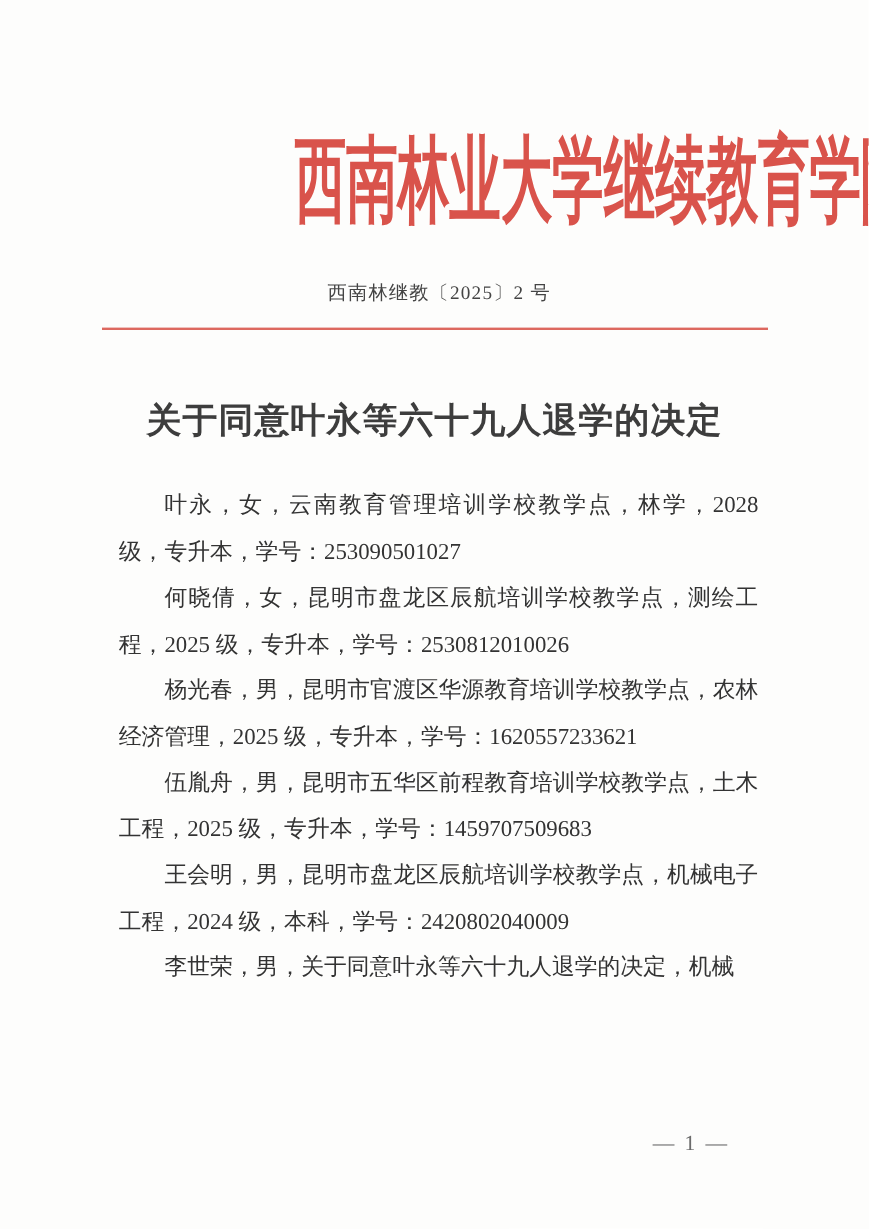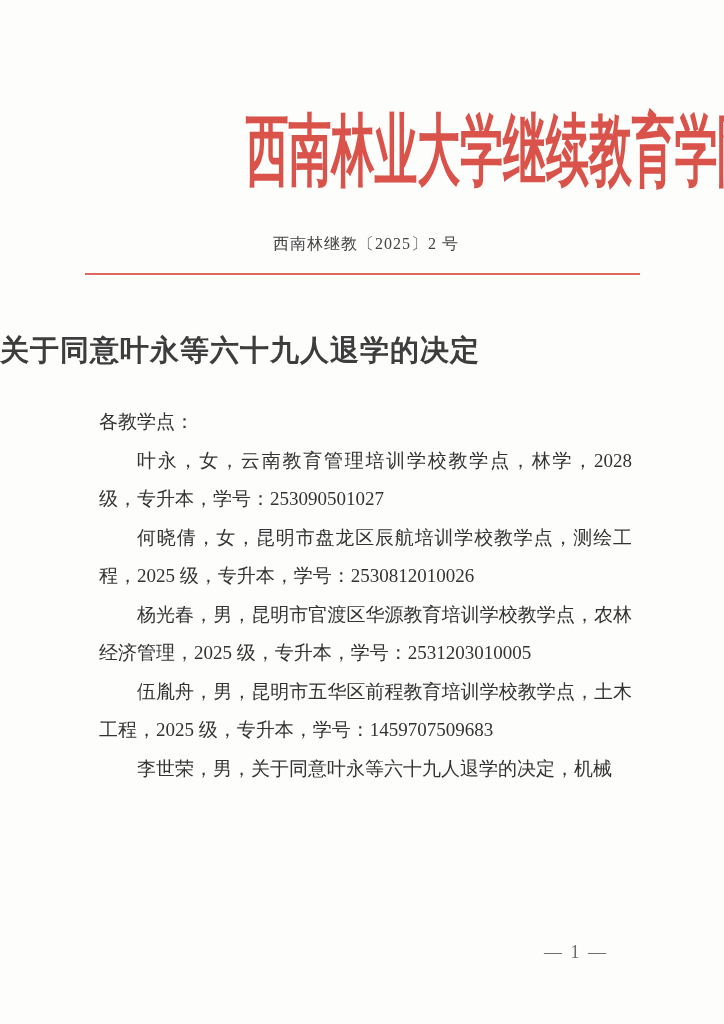--- a/index.html
+++ b/index.html
@@ -48,20 +48,21 @@
     left: 85px;
     width: 555px;
     height: 2px;
     background: #dd685f;
   }
   .doc-title {
     position: absolute;
     top: 331px;
     left: 0;
     width: 100%;
+    text-align: center;
     font-size: 29px;
     font-weight: bold;
     color: #3d3d3d;
     letter-spacing: 1px;
   }
   .body-text {
     position: absolute;
     top: 403px;
     left: 99px;
     width: 533px;
@@ -91,23 +92,23 @@
     <span class="inner">西南林业大学继续教育学院文件</span>
   </div>
 
   <div class="doc-number">西南林继教〔2025〕2 号</div>
 
   <div class="red-rule"></div>
 
   <div class="doc-title">关于同意叶永等六十九人退学的决定</div>
 
   <div class="body-text">
-    <p class="salutation">各教学点：</p>
     <p class="para">叶永，女，云南教育管理培训学校教学点，林学，2028 级，专升本，学号：253090501027</p>
     <p class="para">何晓倩，女，昆明市盘龙区辰航培训学校教学点，测绘工程，2025 级，专升本，学号：2530812010026</p>
-    <p class="para">杨光春，男，昆明市官渡区华源教育培训学校教学点，农林经济管理，2025 级，专升本，学号：2531203010005</p>
+    <p class="para">杨光春，男，昆明市官渡区华源教育培训学校教学点，农林经济管理，2025 级，专升本，学号：1620557233621</p>
     <p class="para">伍胤舟，男，昆明市五华区前程教育培训学校教学点，土木工程，2025 级，专升本，学号：1459707509683</p>
+    <p class="para">王会明，男，昆明市盘龙区辰航培训学校教学点，机械电子工程，2024 级，本科，学号：2420802040009</p>
     <p class="para">李世荣，男，关于同意叶永等六十九人退学的决定，机械</p>
   </div>
 
   <div class="page-number">— 1 —</div>
 
 </div>
 
 </body></html>

